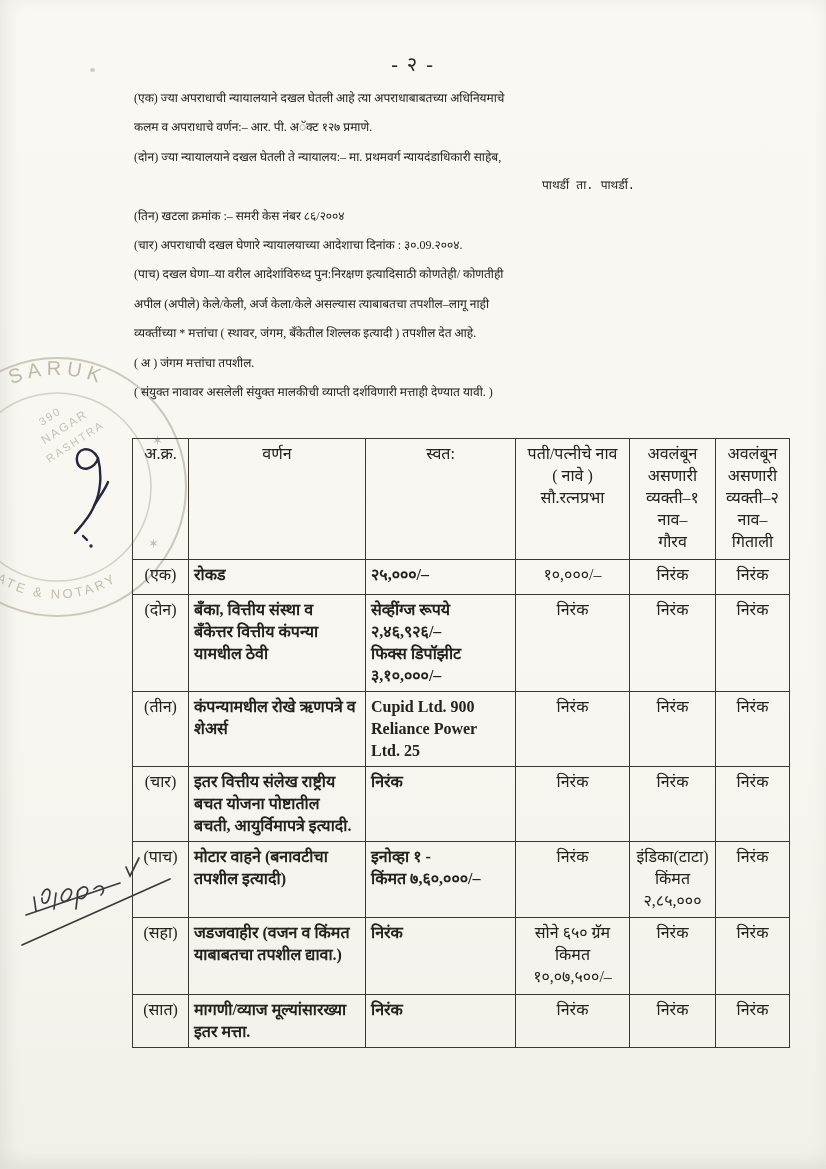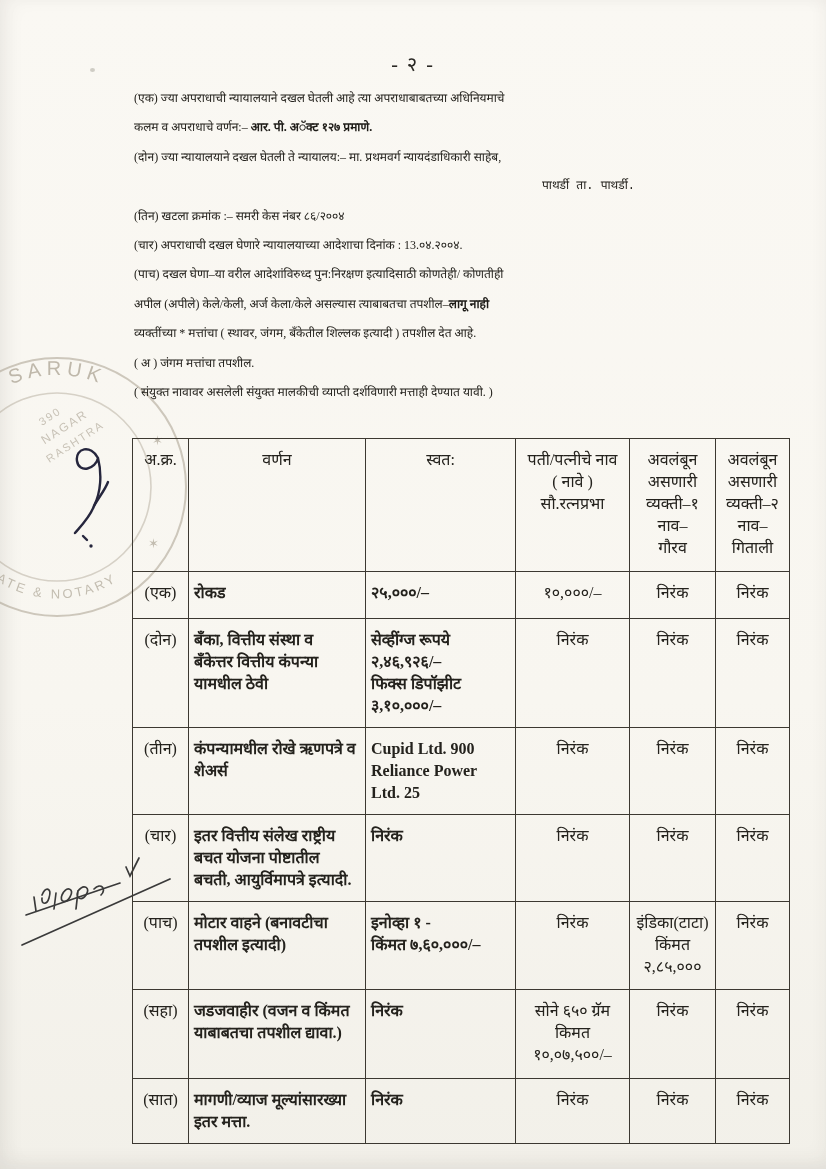--- a/index.html
+++ b/index.html
@@ -14,30 +14,30 @@
   .pageno {
     position:absolute; top:50px; left:0; width:100%;
     text-align:center; font-size:20px; letter-spacing:2px; color:#2a2824;
   }
   .body-text {
     position:absolute; left:134px; top:84px; width:656px;
     font-size:12px; line-height:29.4px; color:#24221d;
   }
   .ln { white-space:nowrap; }
   .ln.indent { padding-left:408px;font-family:Liberation Mono, monospace; }
-  .b { font-weight:bold; color:#1c1a16; }
+  .b { font-weight:normal; color:#1c1a16; }
 
   table.assets {
     position:absolute; left:132px; top:438px;
     border-collapse:collapse; table-layout:fixed; width:657px;
     background:transparent;
   }
   table.assets td {
     border:1.4px solid #3c3831; vertical-align:top;
-    padding:10px 5px; white-space:pre-line;
+    padding:4px 5px; white-space:pre-line;
     font-size:16px; line-height:22px; color:#24221d;
   }
   td.a-c { text-align:center; }
   td.a-l { text-align:left;font-weight:bold; }
   td.hd { text-align:center; line-height:24px; }
   td.hd-mid { line-height:27px;margin-top:26px; }
   td.hd-tight { line-height:21.5px; font-size:15.3px; }
   tr.rh td { height:112px; }
   tr.r1 td { height:26px; }
   tr.r2 td { height:83px; }
@@ -106,21 +106,21 @@
   </svg>
 
   <div class="pageno">- २ -</div>
 
   <div class="body-text">
     <div class="ln"><span>(एक) ज्या अपराधाची न्यायालयाने दखल घेतली आहे त्या अपराधाबाबतच्या अधिनियमाचे</span></div>
     <div class="ln"><span>कलम व अपराधाचे वर्णन:– </span><span class="b">आर. पी. अॅक्ट १२७ प्रमाणे.</span></div>
     <div class="ln"><span>(दोन) ज्या न्यायालयाने दखल घेतली ते न्यायालय:– मा. प्रथमवर्ग न्यायदंडाधिकारी साहेब,</span></div>
     <div class="ln indent"><span>पाथर्डी ता. पाथर्डी.</span></div>
     <div class="ln"><span>(तिन) खटला क्रमांक :– समरी केस नंबर ८६/२००४</span></div>
-    <div class="ln"><span>(चार) अपराधाची दखल घेणारे न्यायालयाच्या आदेशाचा दिनांक : 13.०४.२००४.</span></div>
+    <div class="ln"><span>(चार) अपराधाची दखल घेणारे न्यायालयाच्या आदेशाचा दिनांक : ३०.09.२००४.</span></div>
     <div class="ln"><span>(पाच) दखल घेणा–या वरील आदेशांविरुध्द पुन:निरक्षण इत्यादिसाठी कोणतेही/ कोणतीही</span></div>
     <div class="ln"><span>अपील (अपीले) केले/केली, अर्ज केला/केले असल्यास त्याबाबतचा तपशील–</span><span class="b">लागू नाही</span></div>
     <div class="ln"><span>व्यक्तींच्या * मत्तांचा ( स्थावर, जंगम, बॅंकेतील शिल्लक इत्यादी ) तपशील देत आहे.</span></div>
     <div class="ln"><span>( अ ) जंगम मत्तांचा तपशील.</span></div>
     <div class="ln"><span>( संयुक्त नावावर असलेली संयुक्त मालकीची व्याप्ती दर्शविणारी मत्ताही देण्यात यावी. )</span></div>
   </div>
 
   <table class="assets">
     <colgroup>
       <col style="width:56px">

